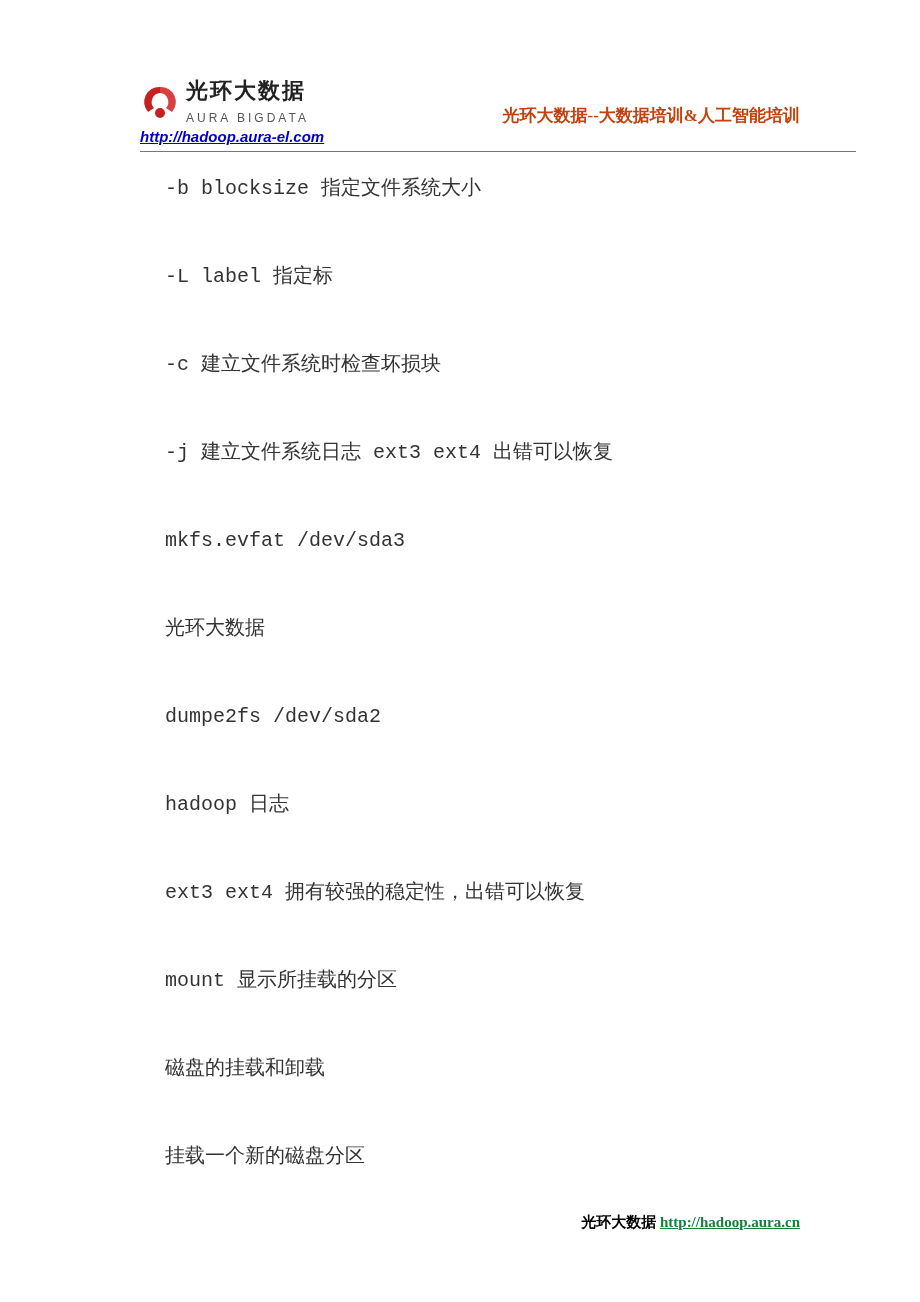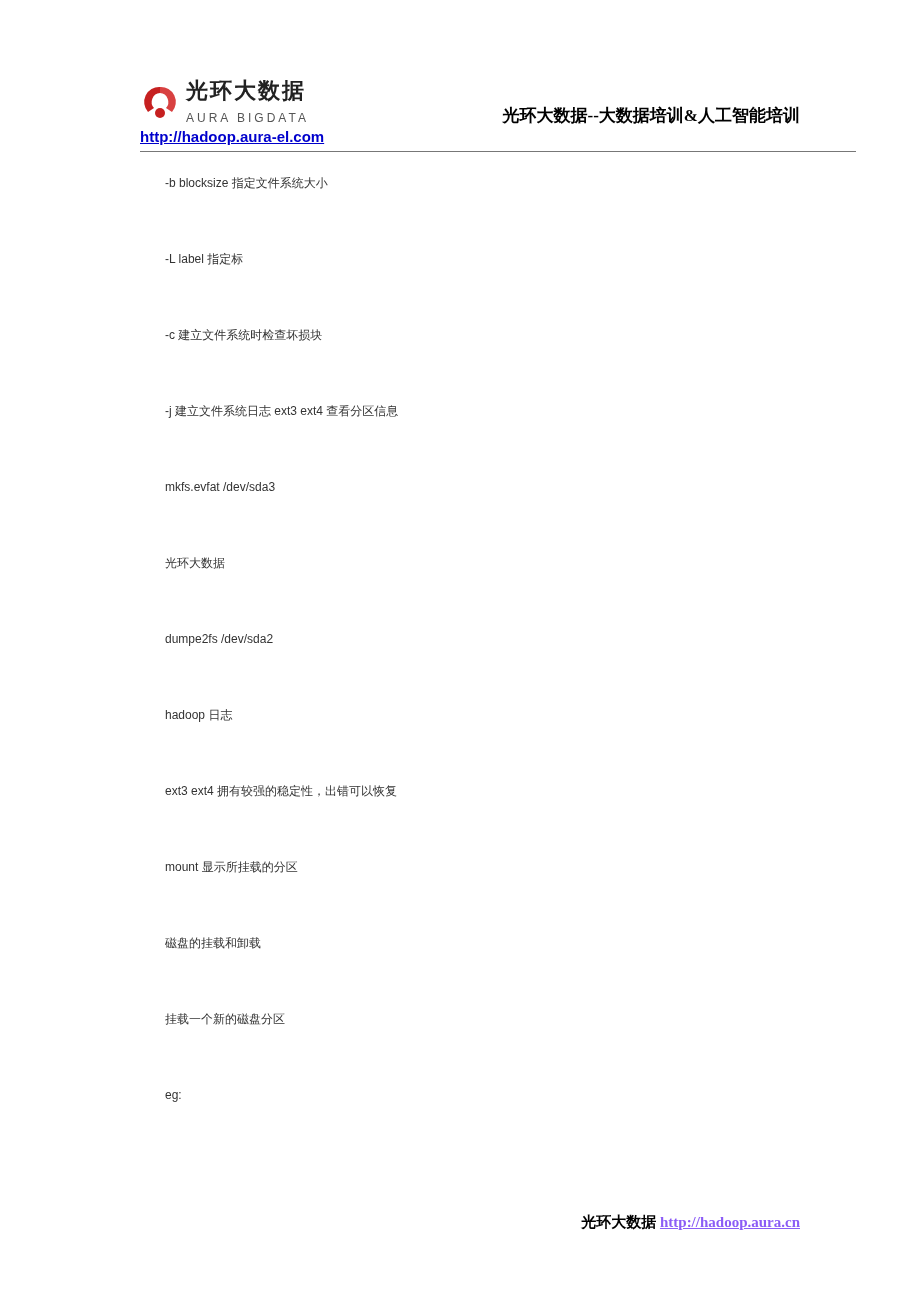--- a/index.html
+++ b/index.html
@@ -52,60 +52,61 @@
     font-family: Arial, sans-serif;
     margin-top: 10px;
   }
   .header-title {
     position: absolute;
     right: 60px;
     top: 24px;
     font-size: 17px;
     font-weight: bold;
     font-family: "SimSun", serif;
-    color: #000000;
+    color: #c2410c;
   }
   .header-url {
     padding-left: 80px;
     font-size: 15px;
     font-weight: bold;
     color: #0000cc;
     text-decoration: underline;
     margin-top: 4px;
     font-family: Arial, sans-serif;
+    font-style: italic;
   }
   .divider {
     border: none;
     border-top: 1.5px solid #777;
     margin: 6px 0 0 0;
     padding: 0;
     margin-left: 80px;
     margin-right: 4px;
   }
   .content {
     padding-left: 105px;
     padding-top: 14px;
-    font-family: Liberation Sans, sans-serif;
-    font-size: 12px;
+    font-family: Liberation Mono, monospace;
+    font-size: 20px;
     color: #333;
     line-height: 1.5;
   }
   .content p {
     margin: 0 0 58px 0;
   }
   .footer {
     position: absolute;
     bottom: 70px;
     right: 120px;
     font-size: 15px;
     font-family: "SimSun", serif;
     font-weight: bold;
   }
   .footer a {
-    color: #8b5cf6;
+    color: #15803d;
     text-decoration: underline;
     text-align: right;
   }
 </style>
 </head>
 <body>
 
 <div class="page">
 
   <div class="header">
@@ -126,29 +127,28 @@
     <div class="header-url">
       <span>http://hadoop.aura-el.com</span>
     </div>
     <hr class="divider">
   </div>
 
   <div class="content">
     <p>-b blocksize 指定文件系统大小</p>
     <p>-L label 指定标</p>
     <p>-c 建立文件系统时检查坏损块</p>
-    <p>-j 建立文件系统日志 ext3 ext4 查看分区信息</p>
+    <p>-j 建立文件系统日志 ext3 ext4 出错可以恢复</p>
     <p>mkfs.evfat /dev/sda3</p>
     <p>光环大数据</p>
     <p>dumpe2fs /dev/sda2</p>
     <p>hadoop 日志</p>
     <p>ext3 ext4 拥有较强的稳定性，出错可以恢复</p>
     <p>mount 显示所挂载的分区</p>
     <p>磁盘的挂载和卸载</p>
     <p>挂载一个新的磁盘分区</p>
-    <p>eg:</p>
   </div>
 
   <div class="footer">
     <span>光环大数据 </span><a><span>http://hadoop.aura.cn</span></a>
   </div>
 
 </div>
 
 </body></html>

